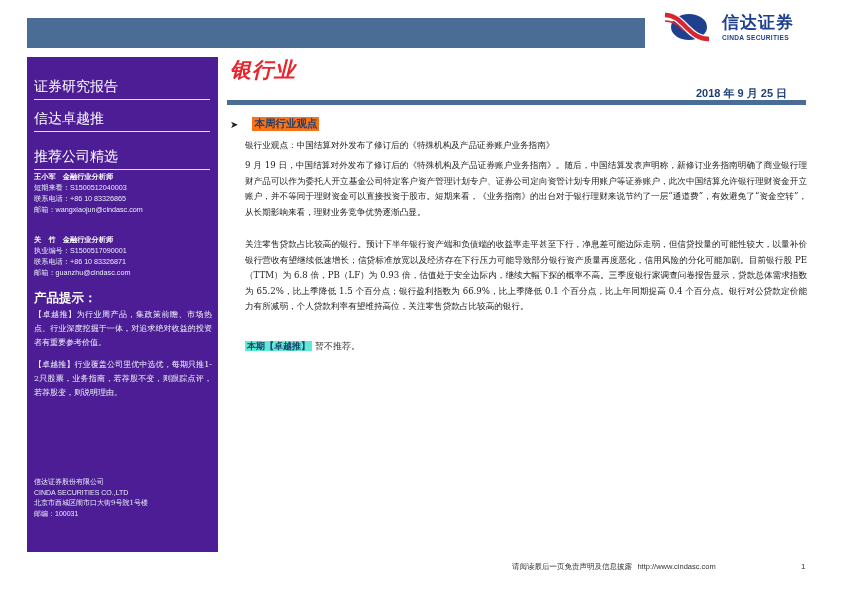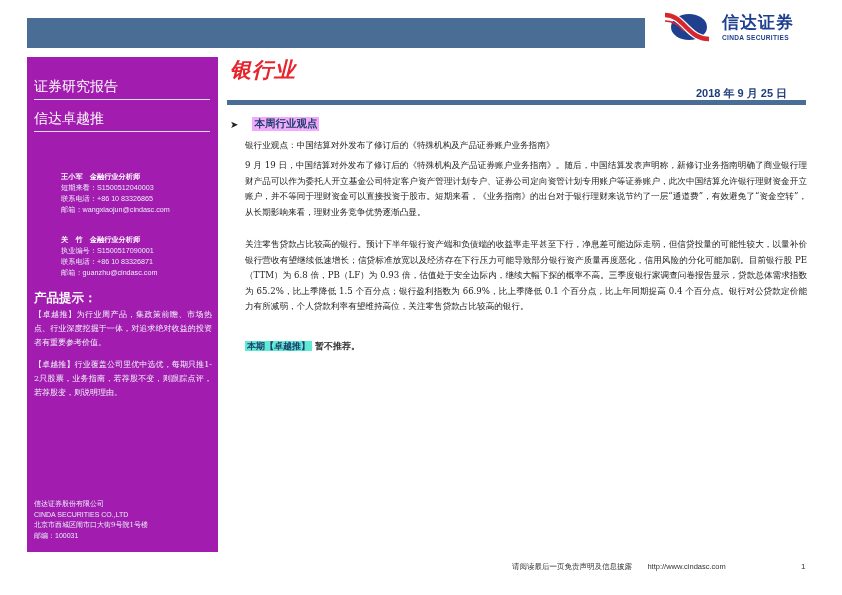--- a/index.html
+++ b/index.html
@@ -6,49 +6,49 @@
   html, body { width: 842px; height: 595px; background: #ffffff; overflow: hidden; }
   body { position: relative; font-family: "DejaVu Serif", "Liberation Serif", serif; color: #222; }
 
   .top-bar { position: absolute; left: 27px; top: 18px; width: 618px; height: 30px; background: #4a6d96; }
 
   .logo { position: absolute; left: 665px; top: 10px; width: 145px; height: 36px; }
   .logo-mark { position: absolute; left: 0; top: 2px; width: 44px; height: 30px; }
   .logo-cn { position: absolute; left: 57px; top: 1px; font-family: "DejaVu Sans", sans-serif; font-weight: bold; font-size: 17px; color: #1f3f8f; letter-spacing: 1px; white-space: nowrap; }
   .logo-en { position: absolute; left: 57px; top: 24px; font-family: "Liberation Sans", sans-serif; font-weight: bold; font-size: 6.6px; color: #1f3f8f; letter-spacing: 0.3px; white-space: nowrap; }
 
-  .sidebar { position: absolute; left: 27px; top: 57px; width: 191px; height: 495px; background: #a21caf; color: #fff; }
+  .sidebar { position: absolute; left: 27px; top: 57px; width: 191px; height: 495px; background: #4c1d95; color: #fff; }
   .sb-heading { position: absolute; left: 7px; width: 176px; font-family: "DejaVu Sans", sans-serif; font-size: 14px; color: #fff; padding-bottom: 3px; border-bottom: 1px solid #d9e3ef; white-space: nowrap; }
-  .sb-analyst { position: absolute; left: 7px; width: 180px; font-size: 7.2px; line-height: 11px; color: #e8eef6; margin-left: 27px; }
+  .sb-analyst { position: absolute; left: 7px; width: 180px; font-size: 7.2px; line-height: 11px; color: #e8eef6; }
   .sb-analyst .name { font-weight: bold; color: #fff; }
   .sb-analyst .line { font-family: "Liberation Sans", "DejaVu Sans", sans-serif; white-space: nowrap; }
   .sb-tips-title { position: absolute; left: 7px; top: 233px; font-size: 12.5px; font-weight: bold; color: #fff; }
   .sb-tip { position: absolute; left: 7px; width: 178px; font-size: 8px; line-height: 14px; color: #f1f5fa; text-align: justify; }
-  .sb-company { position: absolute; left: 7px; top: 442px; width: 180px; font-size: 7px; line-height: 10.5px; color: #e8eef6; }
+  .sb-company { position: absolute; left: 7px; top: 420px; width: 180px; font-size: 7px; line-height: 10.5px; color: #e8eef6; }
   .sb-company .line { font-family: "Liberation Sans", "DejaVu Sans", sans-serif; white-space: nowrap; }
 
   .industry-title { position: absolute; left: 230px; top: 56px; font-family: "DejaVu Sans", sans-serif; font-style: italic; font-weight: bold; font-size: 21px; color: #e8242d; letter-spacing: 1px; }
   .report-date { position: absolute; left: 696px; top: 86px; font-family: "Liberation Sans", "DejaVu Sans", sans-serif; font-weight: bold; font-size: 11px; color: #1f3f7a; white-space: nowrap; }
   .date-rule { position: absolute; left: 227px; top: 100px; width: 579px; height: 5px; background: #4a6d96; }
 
   .section-head { position: absolute; left: 230px; top: 117px; display: flex; align-items: center; }
   .section-arrow { font-size: 10px; color: #222; margin-right: 14px; }
-  .section-title { font-size: 10.5px; font-weight: bold; color: #1f3d6b; background: #f0abfc; padding: 0 2px; }
+  .section-title { font-size: 10.5px; font-weight: bold; color: #1f3d6b; background: #f97316; padding: 0 2px; }
 
   .content { position: absolute; left: 245px; width: 562px; font-size: 8.6px; color: #222; text-align: justify; }
   .para { line-height: 15.5px; }
   .p1 { top: 138px; }
   .p2 { top: 158px; }
   .p3 { top: 237px; }
   .recommend { position: absolute; left: 245px; top: 340px; font-size: 9px; }
   .recommend .hl { font-weight: bold; color: #1f3d6b; background: #5eead4; padding: 0 2px; }
-  .recommend .rest { color: #333; font-weight: bold; }
+  .recommend .rest { color: #333; }
 
   .footer { position: absolute; top: 562px; left: 512px; font-size: 7.5px; color: #333; white-space: nowrap; }
-  .footer .url { font-family: "Liberation Sans", sans-serif; margin-left: 13px; text-align: center; }
+  .footer .url { font-family: "Liberation Sans", sans-serif; margin-left: 3px; text-align: center; }
   .page-num { position: absolute; top: 562px; left: 801px; font-family: "Liberation Sans", sans-serif; font-size: 8px; color: #333; }
 </style>
 </head>
 <body>
 
 <div class="top-bar"></div>
 
 <div class="logo">
   <svg class="logo-mark" viewBox="0 0 44 30">
     <ellipse cx="24" cy="15" rx="18" ry="13" fill="#1f3f8f"></ellipse>
@@ -56,20 +56,21 @@
     <path d="M0,3 C10,3 16,10 22,16 C28,22 34,27 44,27" stroke="#d8262e" stroke-width="4.5" fill="none"></path>
     <path d="M0,9 C9,9 14,14 19,19" stroke="#d8262e" stroke-width="1.5" fill="none"></path>
   </svg>
   <span class="logo-cn">信达证券</span>
   <span class="logo-en">CINDA SECURITIES</span>
 </div>
 
 <aside class="sidebar">
   <div class="sb-heading" style="top:21px;">证券研究报告</div>
   <div class="sb-heading" style="top:53px;">信达卓越推</div>
+  <div class="sb-heading" style="top:91px;">推荐公司精选</div>
 
   <div class="sb-analyst" style="top:114px;">
     <div class="name">王小军　金融行业分析师</div>
     <div class="line">短期来看：S1500512040003</div>
     <div class="line">联系电话：+86 10 83326865</div>
     <div class="line">邮箱：wangxiaojun@cindasc.com</div>
   </div>
 
   <div class="sb-analyst" style="top:177px;">
     <div class="name">关　竹　金融行业分析师</div>

